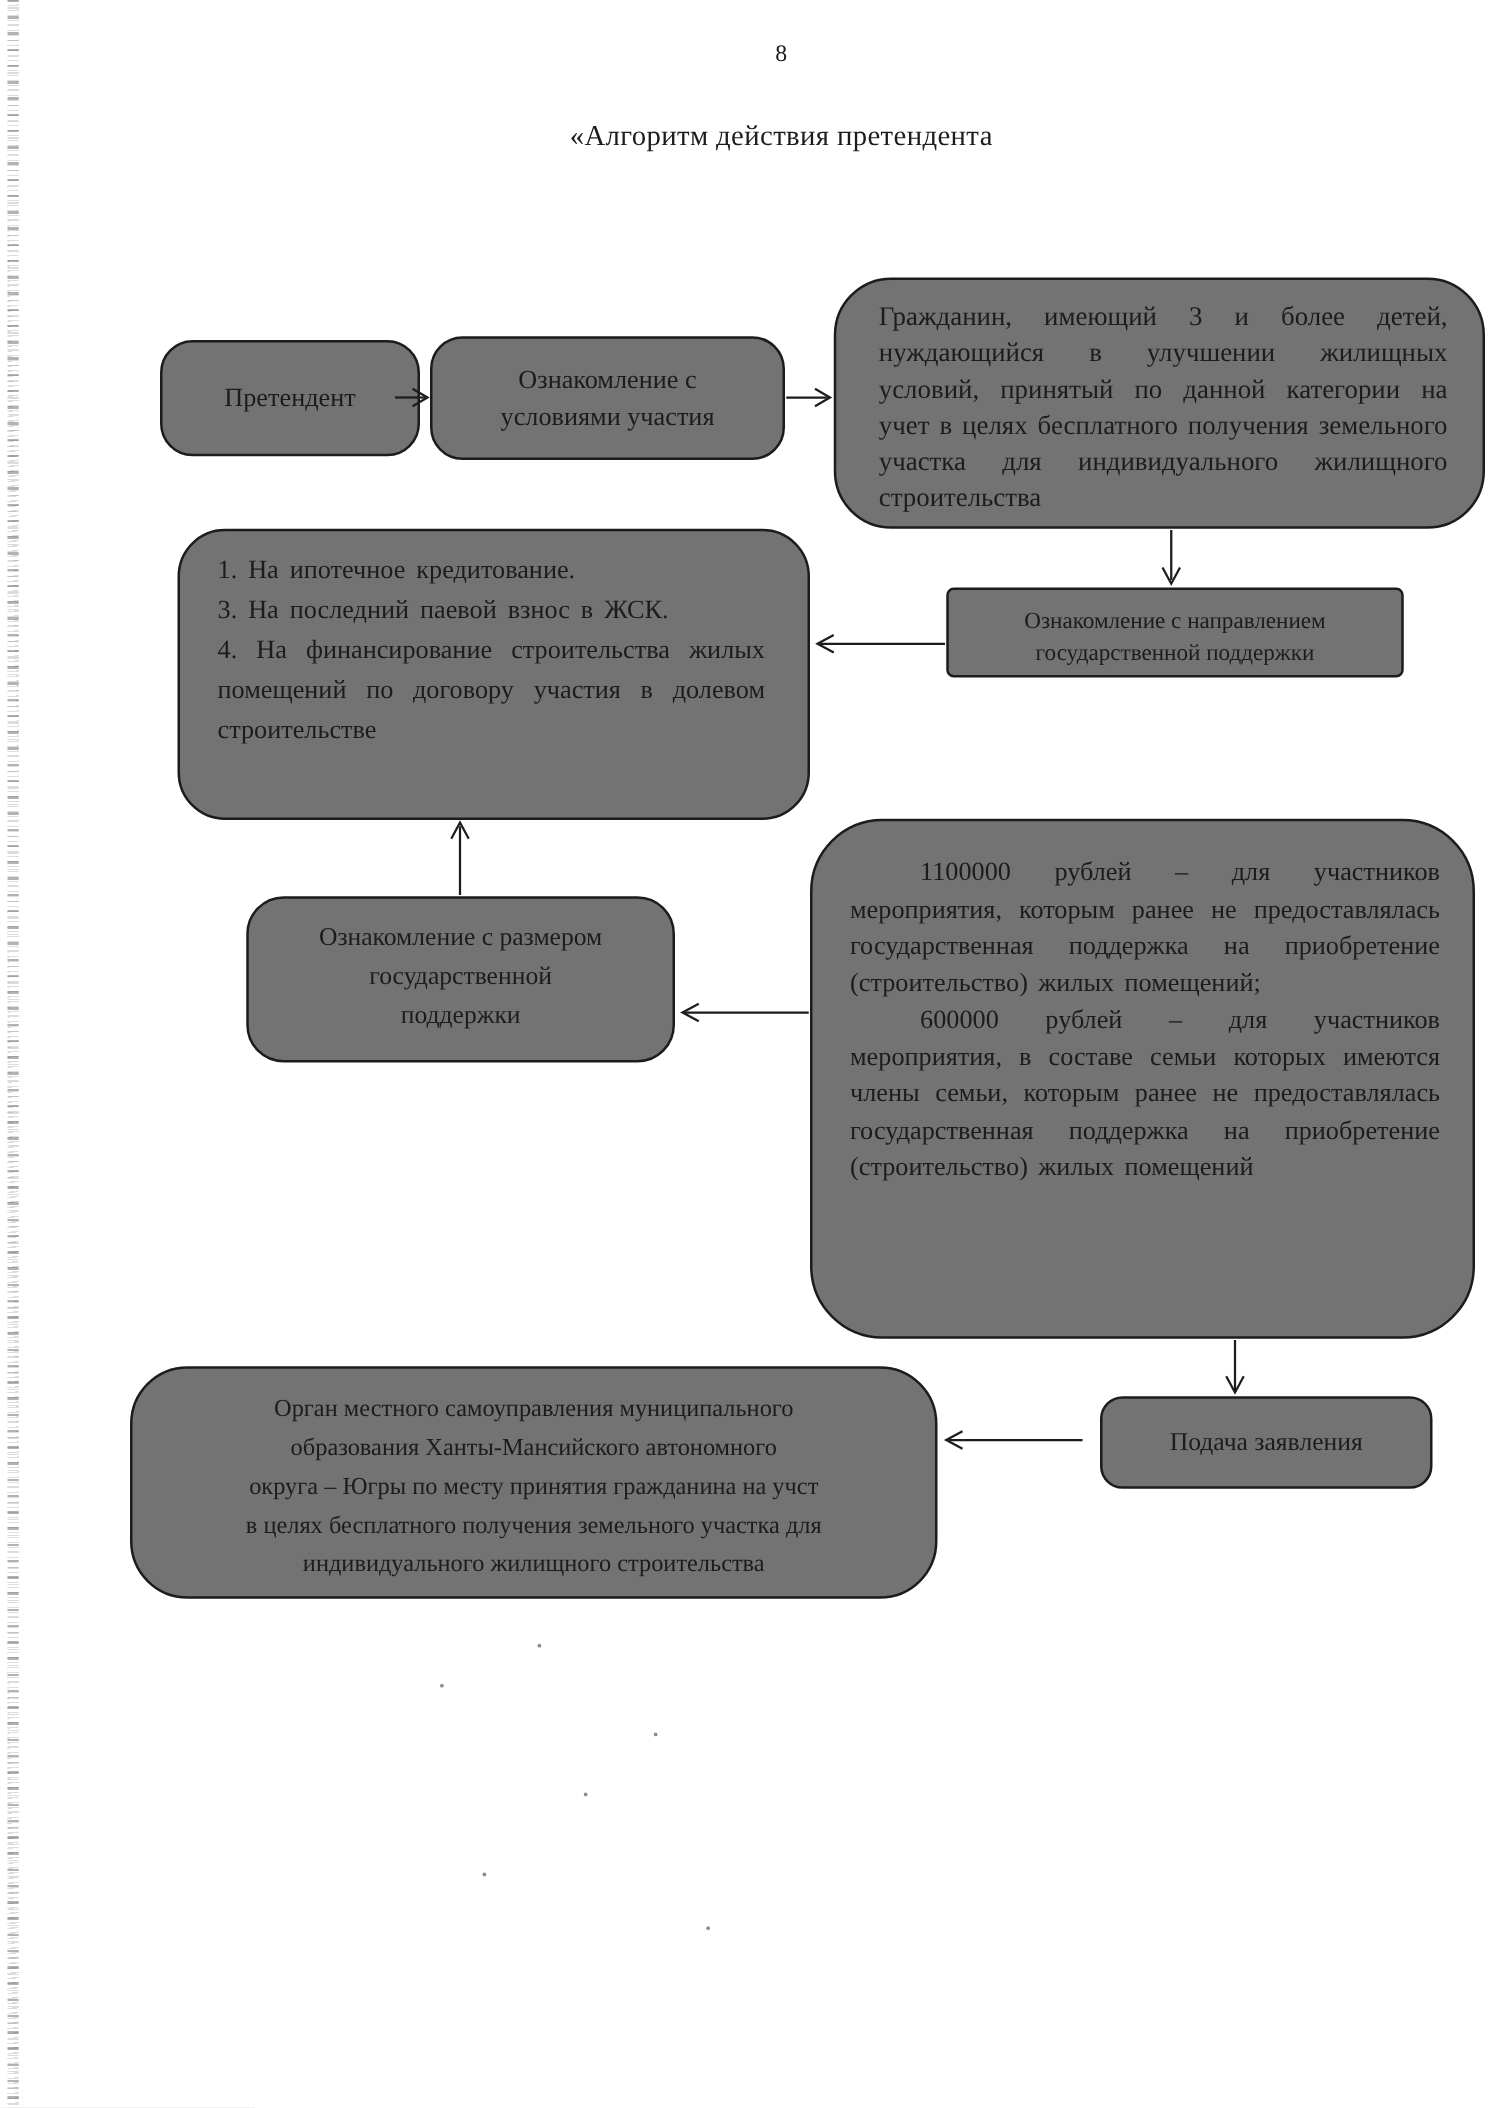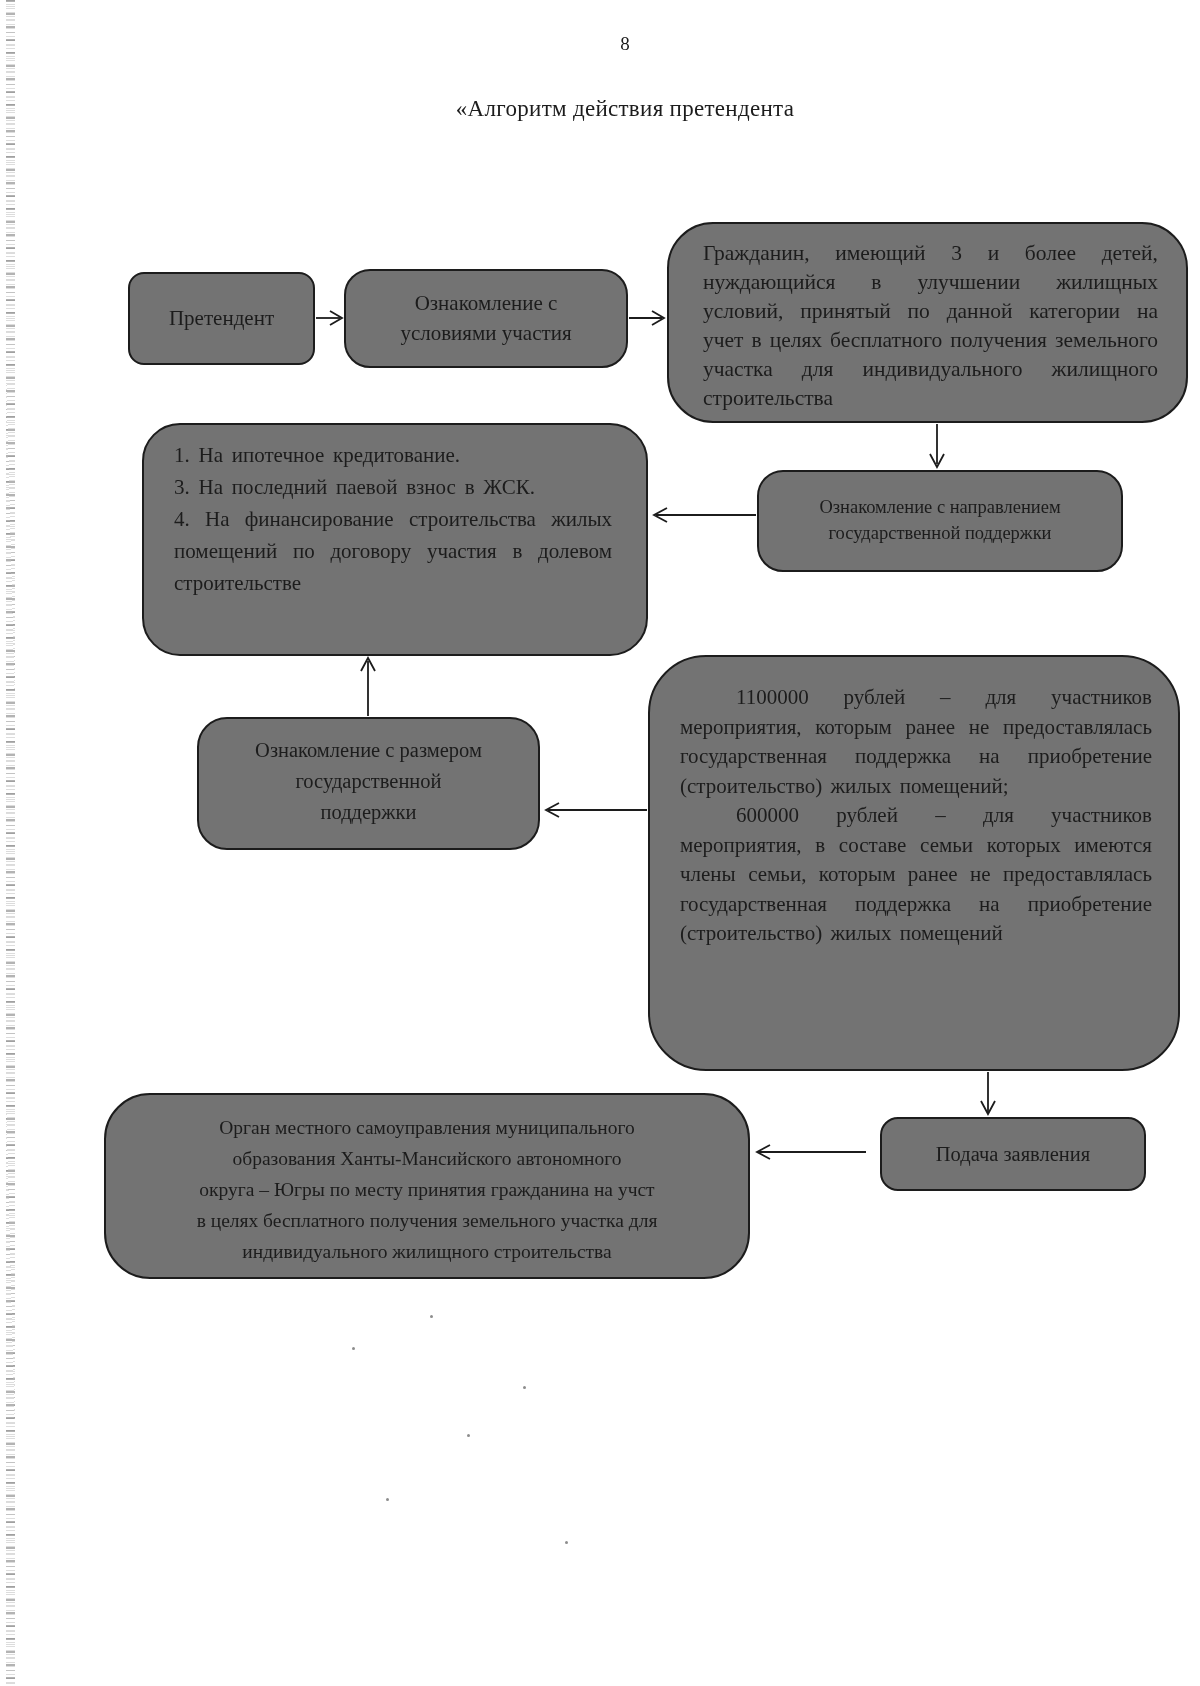--- a/index.html
+++ b/index.html
@@ -31,28 +31,28 @@
     text-align:center;font-size:23px;letter-spacing:.3px;
   }
   .node{
     position:absolute;
     border:2px solid #1c1c1c;
     background:#737373;
     box-sizing:border-box;
   }
   .center{text-align:center;}
   .justify{text-align:justify;}
-  #box-a{left:128px;top:272px;width:187px;height:93px;border-radius:16px;
+  #box-a{left:128px;top:272px;width:208px;height:93px;border-radius:26px;
          font-size:21px;line-height:89px;}
   #box-b{left:344px;top:269px;width:284px;height:99px;border-radius:26px;
          font-size:21px;line-height:30px;padding-top:17px;}
   #box-c{left:667px;top:222px;width:521px;height:201px;border-radius:46px;
          font-size:21.5px;line-height:29px;padding:15px 28px 0 34px;word-spacing:2px;}
-  #box-d{left:757px;top:470px;width:366px;height:102px;border-radius:26px;
-         font-size:18.5px;line-height:26px;padding-top:22px;}
+  #box-d{left:757px;top:470px;width:366px;height:72px;border-radius:6px;
+         font-size:18.5px;line-height:26px;padding-top:12px;}
   #box-e{left:142px;top:423px;width:506px;height:233px;border-radius:38px;
          font-size:21px;line-height:32px;padding:14px 34px 0 30px;word-spacing:3.5px;}
   #box-f{left:197px;top:717px;width:343px;height:133px;border-radius:30px;
          font-size:20.5px;line-height:31px;padding-top:16px;}
   #box-g{left:648px;top:655px;width:532px;height:416px;border-radius:58px;
          font-size:21px;line-height:29.5px;padding:26px 26px 0 30px;word-spacing:3px;}
   #box-g .para{text-indent:56px;margin:0;}
   #box-h{left:867px;top:1117px;width:266px;height:74px;border-radius:18px;
          font-size:20.5px;line-height:70px;margin-left:13px;}
   #box-i{left:104px;top:1093px;width:646px;height:186px;border-radius:46px;

